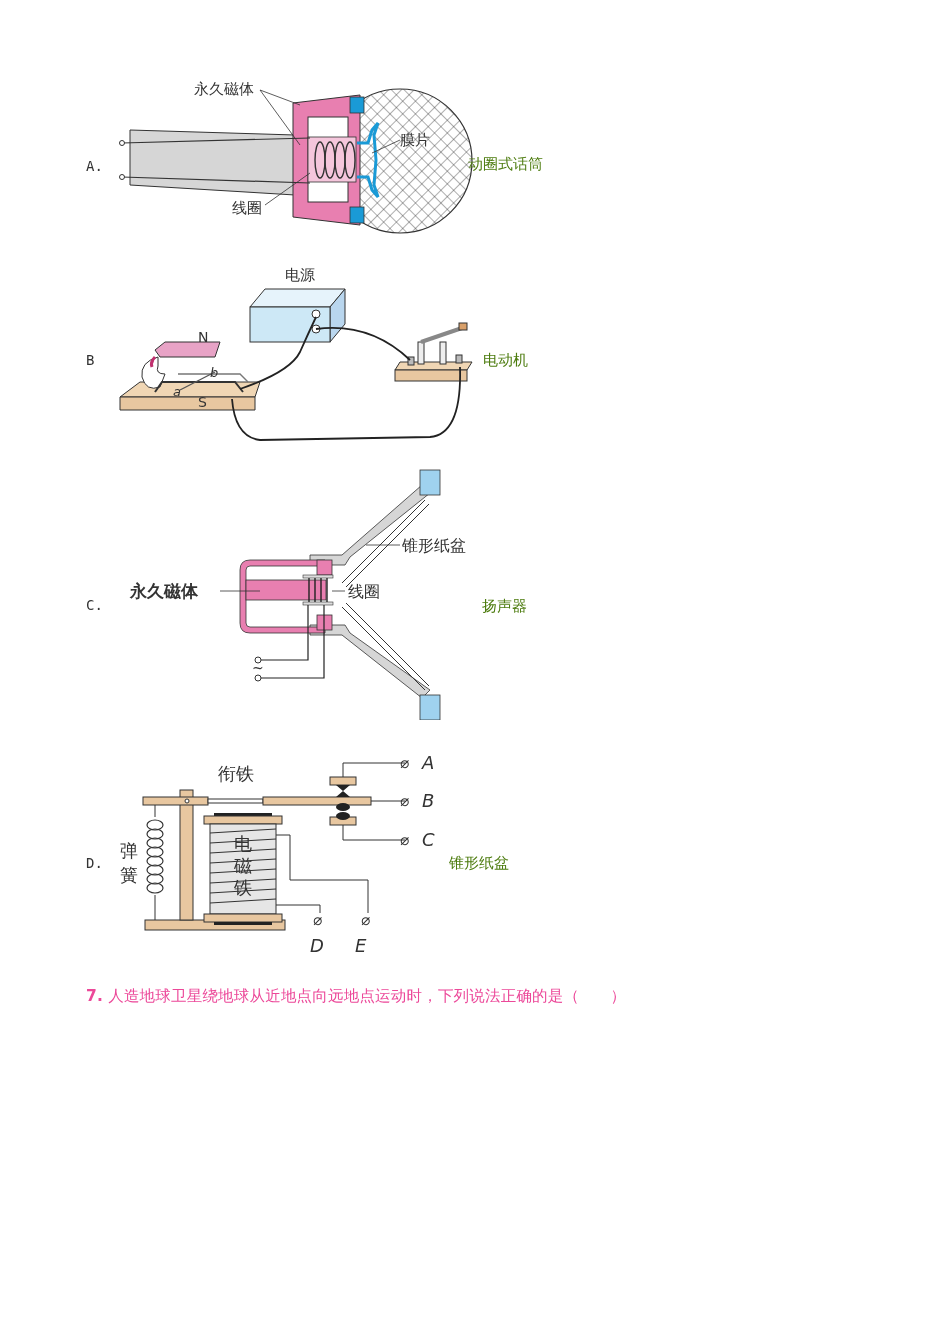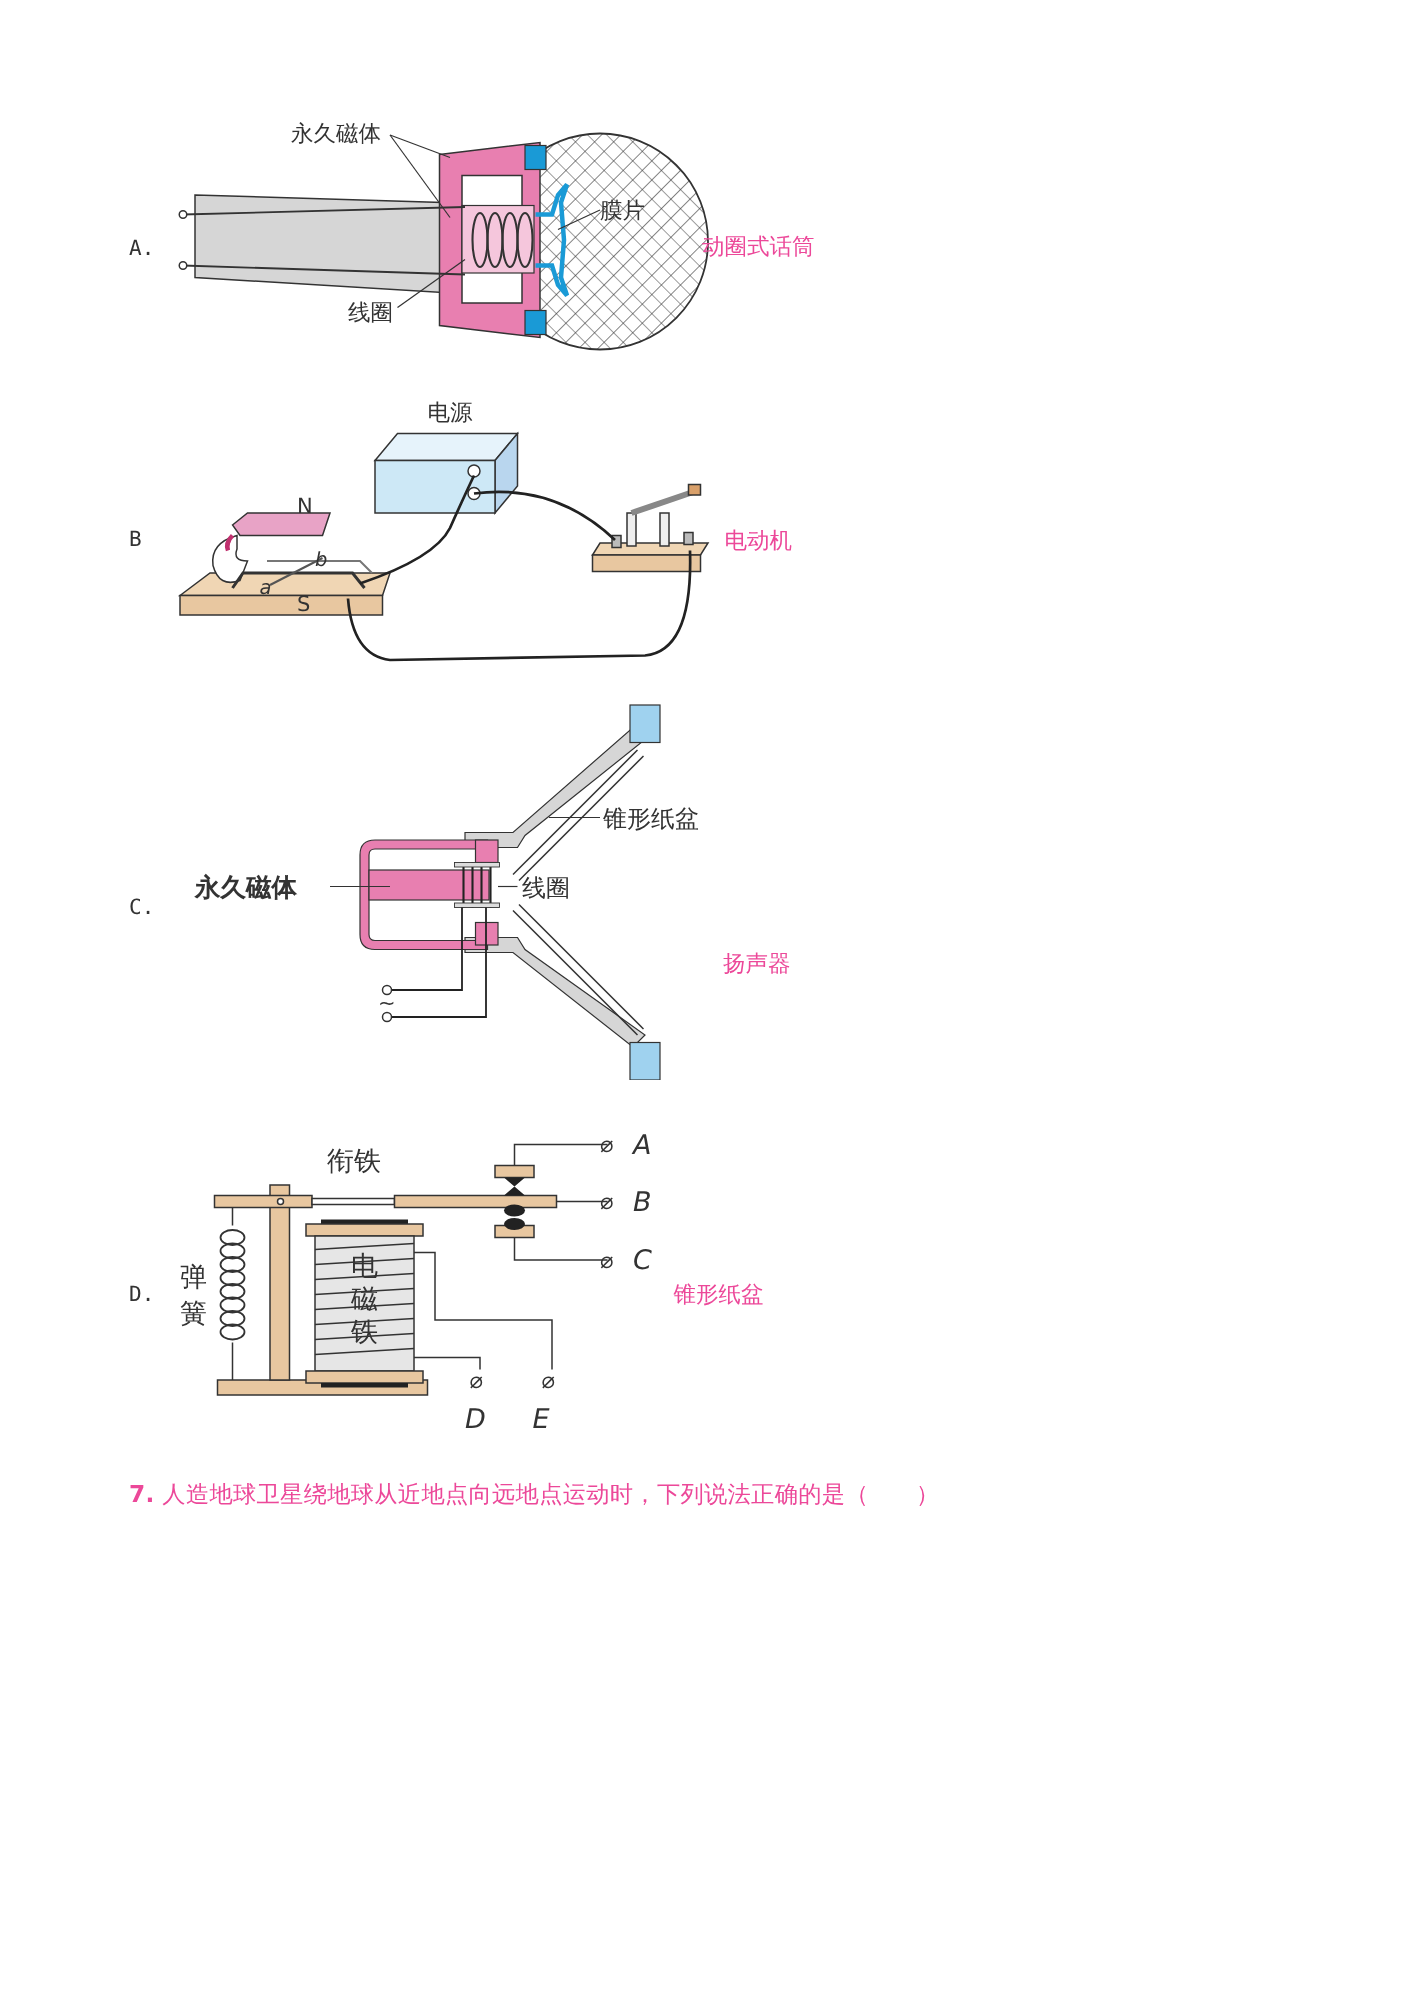--- a/index.html
+++ b/index.html
@@ -1,20 +1,20 @@
 <!DOCTYPE html>
 <html><head>
   <meta charset="utf-8">
   <style>
     html, body { margin: 0; padding: 0; background: #ffffff; }
     body { width: 950px; height: 1344px; position: relative; overflow: hidden;
            font-family: "DejaVu Sans", "Liberation Sans", sans-serif; color: #222; }
     .abs { position: absolute; }
     .opt-letter { font-family: "DejaVu Sans Mono", "Liberation Mono", monospace; font-size: 14px; color: #333; }
-    .caption { font-size: 15px; color: #ec4899; }
+    .caption { font-size: 15px; color: #4d7c0f; }
     .fig { position: absolute; }
     .fig svg { display: block; }
     .lbl { font-family: "DejaVu Sans", sans-serif; fill: #333; }
     .question { font-size: 15.5px; color: #ec4899; letter-spacing: 0.2px; }
     .question .num { font-weight: bold; }
   </style>
 </head>
 <body>
 
 <div class="abs opt-letter" style="left:86px; top:158px;">A.</div>
@@ -140,21 +140,21 @@
     <text class="lbl" x="142" y="208" font-size="14">~</text>
 
     <line x1="110" y1="126" x2="150" y2="126" stroke="#333" stroke-width="0.8"></line>
     <line x1="222" y1="126" x2="235" y2="126" stroke="#333" stroke-width="0.8"></line>
     <line x1="256" y1="80" x2="290" y2="80" stroke="#333" stroke-width="0.8"></line>
     <text class="lbl" x="20" y="132" font-size="17" font-weight="bold">永久磁体</text>
     <text class="lbl" x="238" y="132" font-size="16">线圈</text>
     <text class="lbl" x="292" y="86" font-size="16">锥形纸盆</text>
   </svg>
 </div>
-<div class="abs caption" style="left:482px; top:597px;margin-top:36px;">扬声器</div>
+<div class="abs caption" style="left:482px; top:597px;">扬声器</div>
 
 <div class="abs opt-letter" style="left:86px; top:855px;">D.</div>
 <div class="fig" style="left:110px; top:745px;">
   <svg width="360" height="215" viewBox="0 0 360 215">
 
     <rect x="35" y="175" width="140" height="10" fill="#e8c7a0" stroke="#333"></rect>
 
     <rect x="70" y="45" width="13" height="130" fill="#e8c7a0" stroke="#333"></rect>
 
     <rect x="33" y="52" width="65" height="8" fill="#e8c7a0" stroke="#333"></rect>

